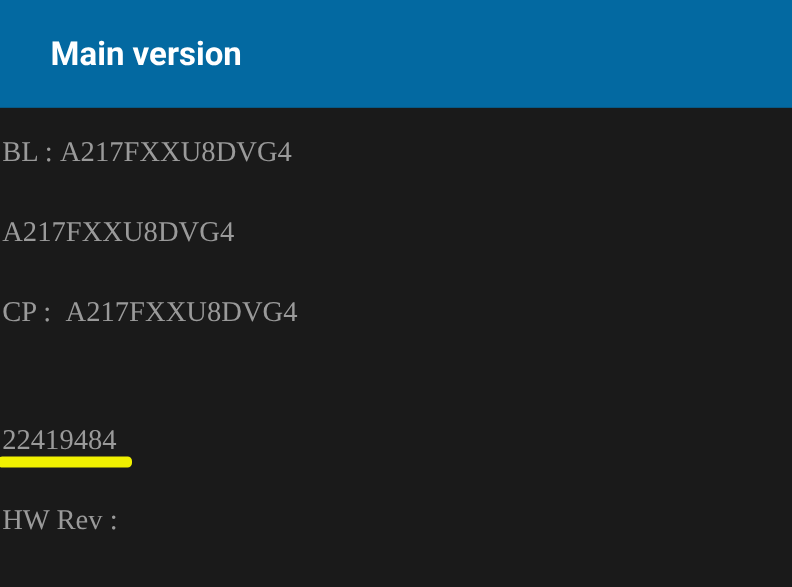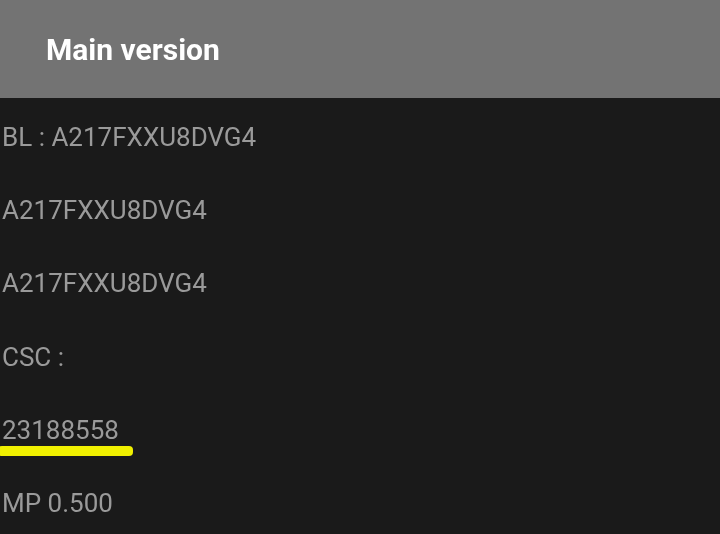--- a/index.html
+++ b/index.html
@@ -8,33 +8,34 @@
       box-sizing: border-box;
     }
     body {
       width: 720px;
       height: 534px;
       background: #1a1a1a;
       font-family: -apple-system, BlinkMacSystemFont, 'Segoe UI', Roboto, sans-serif;
       overflow: hidden;
     }
     .header {
-      background: #737373;
+      background: #0369a1;
       padding: 24px 46px;
       height: 98px;
       display: flex;
       align-items: center;
     }
     .header-title {
       color: #ffffff;
       font-size: 30px;
       font-weight: 700;
     }
     .content {
       padding: 14px 12px 0 2px;
+      font-family: Liberation Serif, serif;
     }
     .row {
       padding: 10px 0 10px 0;
       color: #9a9a9a;
       font-size: 26px;
       line-height: 1.2;
       margin-bottom: 22px;
       display: flex;
       align-items: baseline;
     }
@@ -68,28 +69,28 @@
   <div class="row">
     <span class="label">BL : </span>
     <span class="value">A217FXXU8DVG4</span>
   </div>
 
   <div class="row">
     <span class="value">A217FXXU8DVG4</span>
   </div>
 
   <div class="row">
+    <span class="label">CP :  </span>
     <span class="value">A217FXXU8DVG4</span>
   </div>
 
   <div class="row">
-    <span class="label">CSC :  </span>
   </div>
 
   <div class="row">
-    <span class="value underline-value">23188558</span>
+    <span class="value underline-value">22419484</span>
   </div>
 
   <div class="row">
-    <span class="value">MP 0.500</span>
+    <span class="label">HW Rev : </span>
   </div>
 
 </div>
 
 </body></html>

